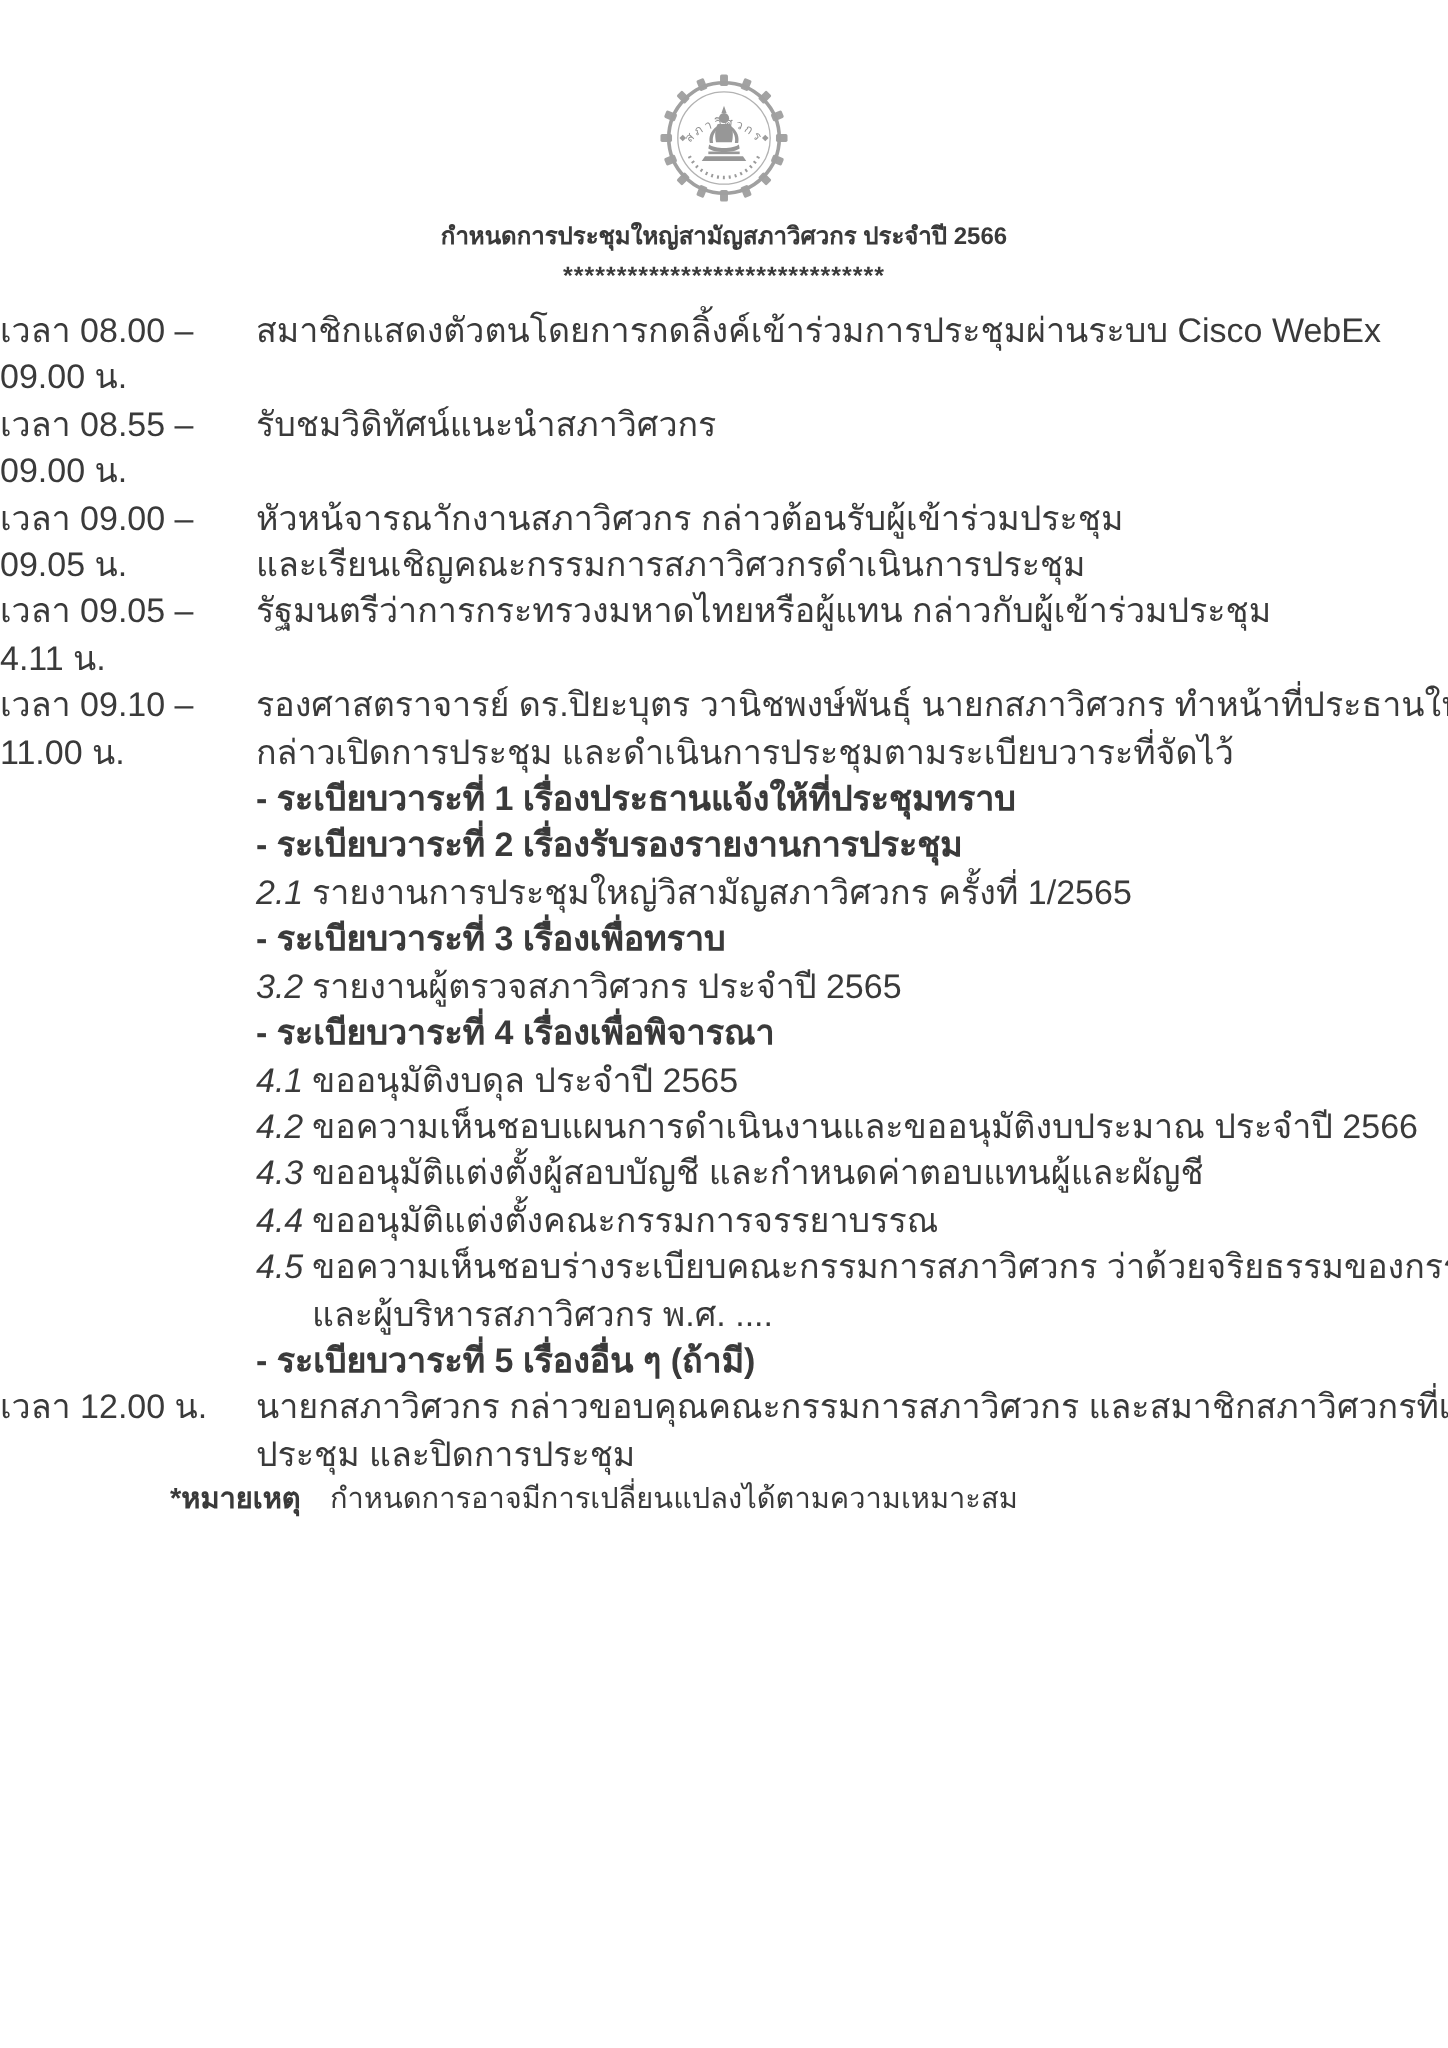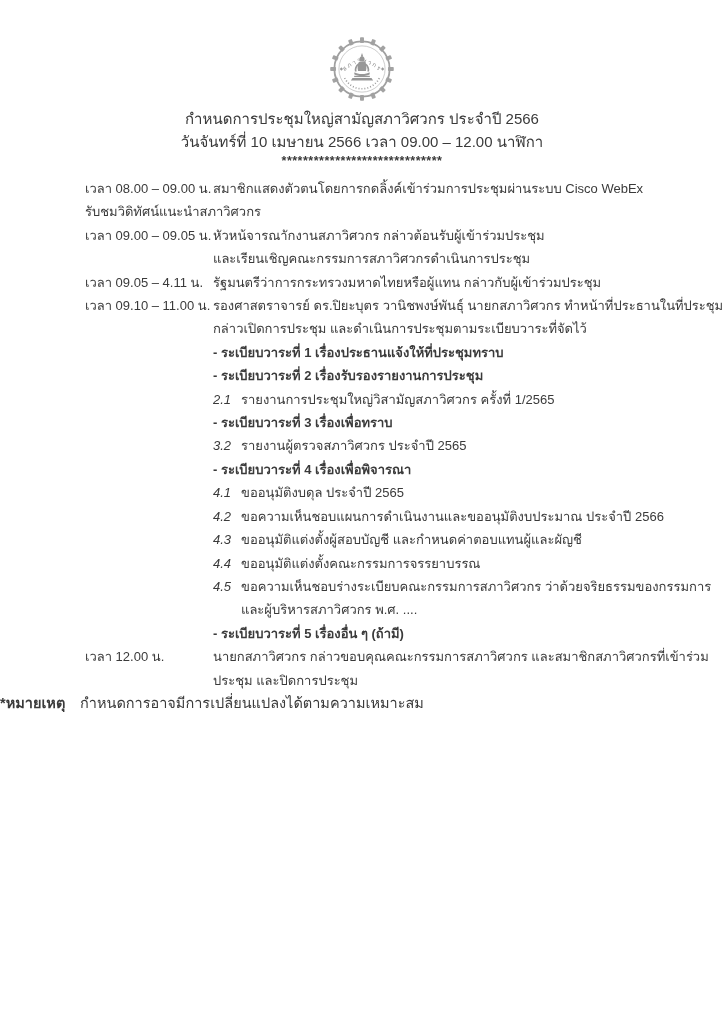--- a/index.html
+++ b/index.html
@@ -11,53 +11,53 @@
     color: #3a3a3a;
     overflow: hidden;
   }
   .page { width: 724px; height: 1024px; padding-top: 36px; }
 
   
   .doc-header { text-align: center; }
   .logo-wrap { height: 68px; margin-bottom: 3px; }
   .logo-wrap svg { display: inline-block; }
   .title-line {
-    font-weight: normal;
-    font-size: 15px;
+    font-weight: bold;
+    font-size: 12px;
     line-height: 23px;
   }
   .divider-line {
     font-size: 12.5px;
     line-height: 17px;
     letter-spacing: 0.5px;
     font-weight: bold;
   }
 
   
   .schedule {
     margin-top: 7px;
-    padding-left: 85px;
     padding-right: 34px;
-    font-size: 13px;
+    font-size: 17px;
   }
   .row { display: flex; align-items: flex-start; }
   .time {
     flex: none;
     width: 128px;
     line-height: 23.4px;
   }
   .desc { flex: 1; min-width: 0; }
   .line { line-height: 23.4px; white-space: nowrap; }
   .line.bold { font-weight: bold; }
   .line.indent { padding-left: 28px; }
   .num { display: inline-block; min-width: 28px; font-style: italic; }
 
   
   .note-row {
     display: flex;
+    padding-left: 85px;
     font-size: 14.5px;
     line-height: 23.4px;
   }
   .note-label { flex: none; width: 80px; font-weight: bold; }
 </style>
 </head>
 <body>
 
 <div class="page">
 
@@ -108,32 +108,32 @@
           <path d="M31,44 C34,46.8 46,46.8 49,44 L49.5,46.3 C45.5,49.2 34.5,49.2 30.5,46.3 Z"></path>
           <rect x="30.5" y="48.2" width="19" height="1.6"></rect>
           <path d="M28.5,51 L51.5,51 L53.5,54 L26.5,54 Z"></path>
         </g>
 
         <path d="M 19,51 A 23.5,23.5 0 0 0 61,51" fill="none" stroke="#9b9b9b" stroke-width="2" stroke-dasharray="1.2 2.4"></path>
       </svg>
     </div>
 
     <div class="title-line">กำหนดการประชุมใหญ่สามัญสภาวิศวกร ประจำปี 2566</div>
-    <div class="title-line">วันจันทร์ที่ 10 เมษายน 2566 เวลา 09.00 – 12.00 นาฬิกา</div>
     <div class="divider-line">******************************</div>
   </div>
 
   <div class="schedule">
       <div class="row">
         <div class="time">เวลา 08.00 – 09.00 น.</div>
         <div class="desc">
           <div class="line"><span class="txt">สมาชิกแสดงตัวตนโดยการกดลิ้งค์เข้าร่วมการประชุมผ่านระบบ Cisco WebEx</span></div>
         </div>
       </div>
       <div class="row">
+        <div class="time">เวลา 08.55 – 09.00 น.</div>
         <div class="desc">
           <div class="line"><span class="txt">รับชมวิดิทัศน์แนะนำสภาวิศวกร</span></div>
         </div>
       </div>
       <div class="row">
         <div class="time">เวลา 09.00 – 09.05 น.</div>
         <div class="desc">
           <div class="line"><span class="txt">หัวหน้จารณาักงานสภาวิศวกร กล่าวต้อนรับผู้เข้าร่วมประชุม</span></div>
           <div class="line"><span class="txt">และเรียนเชิญคณะกรรมการสภาวิศวกรดำเนินการประชุม</span></div>
         </div>

